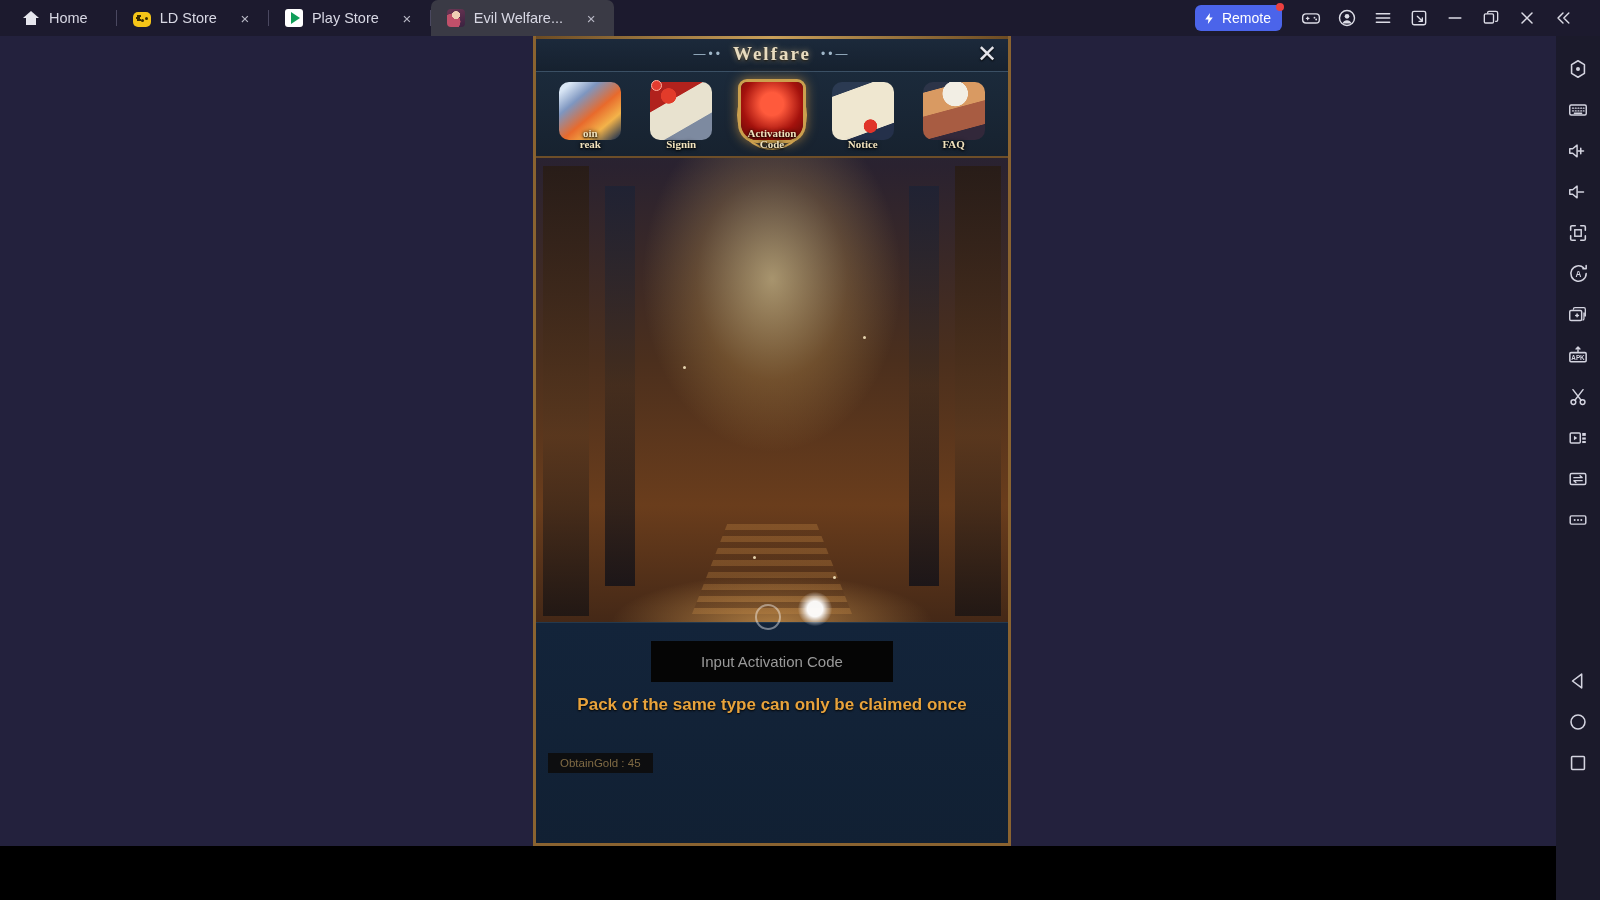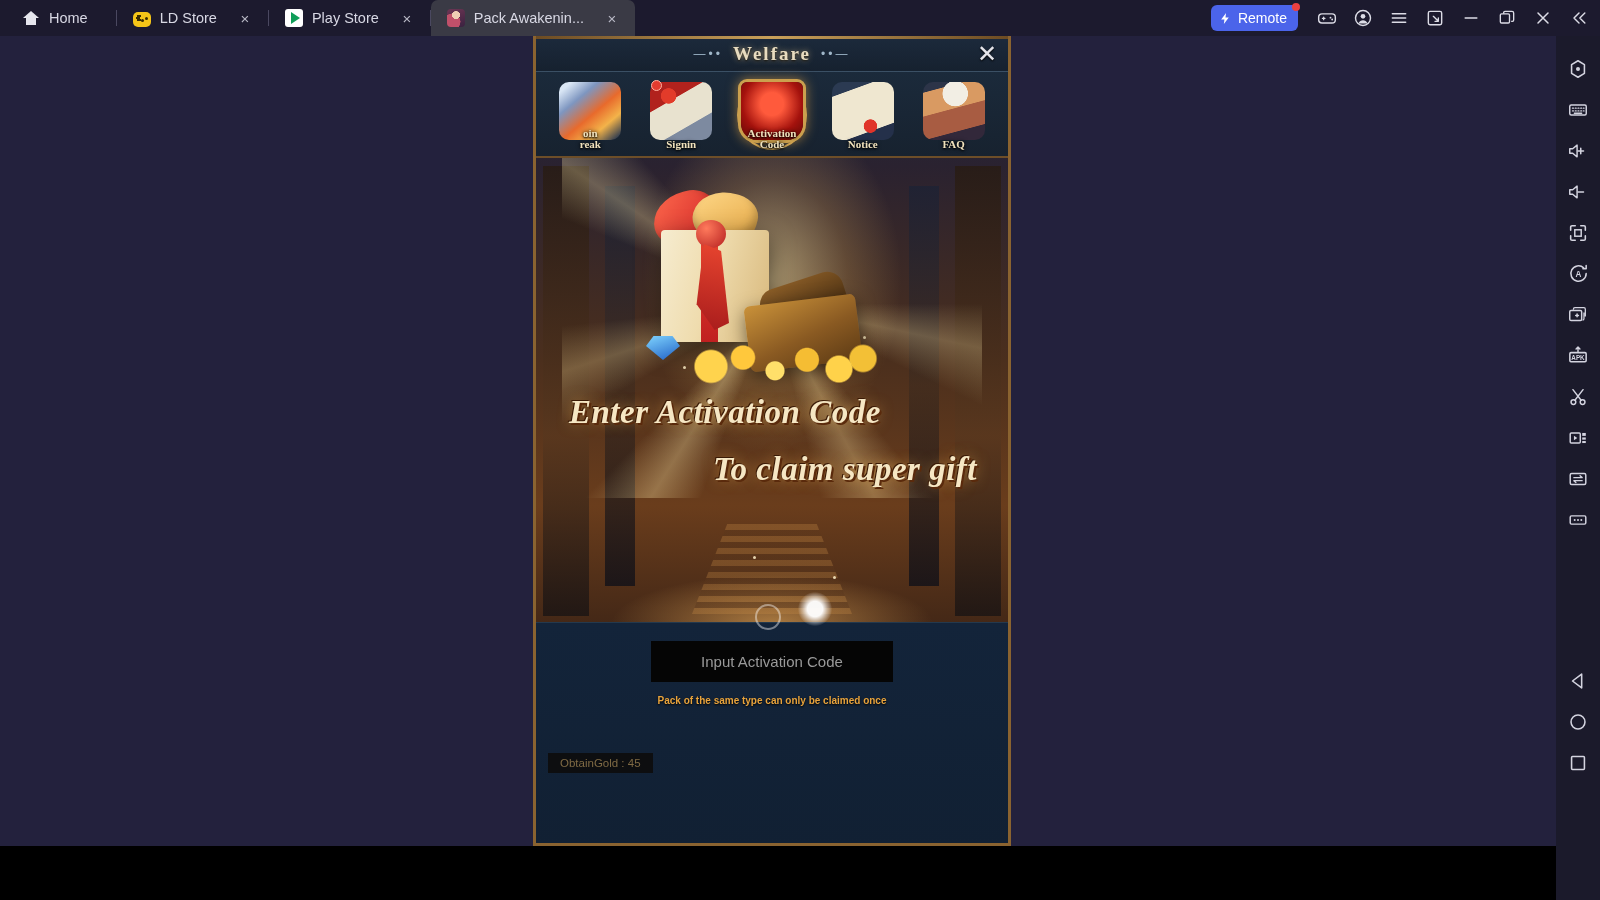--- a/index.html
+++ b/index.html
@@ -70,21 +70,21 @@
     border-radius: 4px;
     background:
       radial-gradient(circle at 50% 34%, #f0cdb4 0 26%, transparent 27%),
       radial-gradient(circle at 30% 70%, #c0506a 0 45%, transparent 46%),
       linear-gradient(160deg, #6d3654, #3a2140);
   }
 
   
   .topright {
     position: absolute; top: 0; right: 0; height: 36px;
-    display: flex; align-items: center; gap: 2px; padding-right: 4px; z-index: 45;
+    display: flex; align-items: center; gap: 2px; padding-right: 20px; z-index: 45;
   }
   .remote-btn {
     display: flex; align-items: center; gap: 6px;
     background: #4b64ea; color: #fff; font-size: 14px;
     border-radius: 6px; padding: 5px 11px 5px 8px; margin-right: 10px;
     position: relative; cursor: pointer;
   }
   .remote-dot {
     position: absolute; top: -2px; right: -2px;
     width: 8px; height: 8px; border-radius: 50%; background: #ec4040;
@@ -328,21 +328,21 @@
   }
   .input-box {
     position: absolute; left: 50%; transform: translateX(-50%); top: 18px;
     width: 242px; height: 41px; background: #050505;
     display: flex; align-items: center; justify-content: center;
     cursor: text;
   }
   .input-ph { color: #9a9a9a; font-size: 15px; }
   .note {
     position: absolute; left: 0; right: 0; top: 72px; text-align: center;
-    color: #e8a33c; font-size: 10px; font-weight: bold;
+    color: #e8a33c; font-size: 17px; font-weight: bold;
     text-shadow: 0 1px 2px #000;
   }
   .claim-btn {
     position: absolute; left: 50%; transform: translateX(-50%); top: 105px;
     width: 134px; height: 43px; cursor: pointer;
     background: linear-gradient(180deg, #f7e59d 0%, #f4cf63 32%, #e8ae38 62%, #f5dc8f 100%);
     border: 2px solid #fbeebb;
     display: flex; align-items: center; justify-content: center;
     box-shadow: 0 3px 10px rgba(0,0,0,.5);
   }
@@ -397,21 +397,21 @@
 
     <div class="tab">
       <span class="tab-ico ico-play"></span>
       <span>Play Store</span>
       <span class="tab-close">×</span>
     </div>
     <div class="tab-sep"></div>
 
     <div class="tab active">
       <span class="tab-ico ico-game"></span>
-      <span>Pack Awakenin...</span>
+      <span>Evil Welfare...</span>
       <span class="tab-close">×</span>
     </div>
   </div>
 
   <div class="topright">
 
     <div class="remote-btn">
       <svg class="bolt" viewBox="0 0 24 24">
         <path d="M13 2 L4 14 h6 l-1 8 9-12 h-6 z" fill="#ffffff"></path>
       </svg>
@@ -597,38 +597,20 @@
       <div class="pillar2 l"></div>
       <div class="pillar2 r"></div>
       <div class="glow-floor"></div>
       <div class="stairs"></div>
       <div class="sparkle" style="left:150px;top:330px"></div>
       <div class="sparkle" style="left:330px;top:300px"></div>
       <div class="sparkle" style="left:220px;top:520px"></div>
       <div class="sparkle" style="left:300px;top:540px"></div>
     </div>
 
-    <div class="art">
-      <div class="rays"></div>
-      <div class="bow-l"></div>
-      <div class="bow-r"></div>
-      <div class="gift"></div>
-      <div class="gift-vband"></div>
-      <div class="bow-knot"></div>
-      <div class="ribbon-tail"></div>
-      <div class="chest-lid"></div>
-      <div class="chest"></div>
-      <div class="coins"></div>
-      <div class="gem"></div>
-
-      <div class="headline">
-        <span class="l1">Enter Activation Code</span>
-        <span class="l2">To claim super gift</span>
-      </div>
-    </div>
 
     <div class="dlg-header">
       <span class="title-deco">—••</span>
       <span class="dlg-title">Welfare</span>
       <span class="title-deco">••—</span>
       <span class="dlg-close">✕</span>
     </div>
 
     <div class="dlg-tabs">
 

